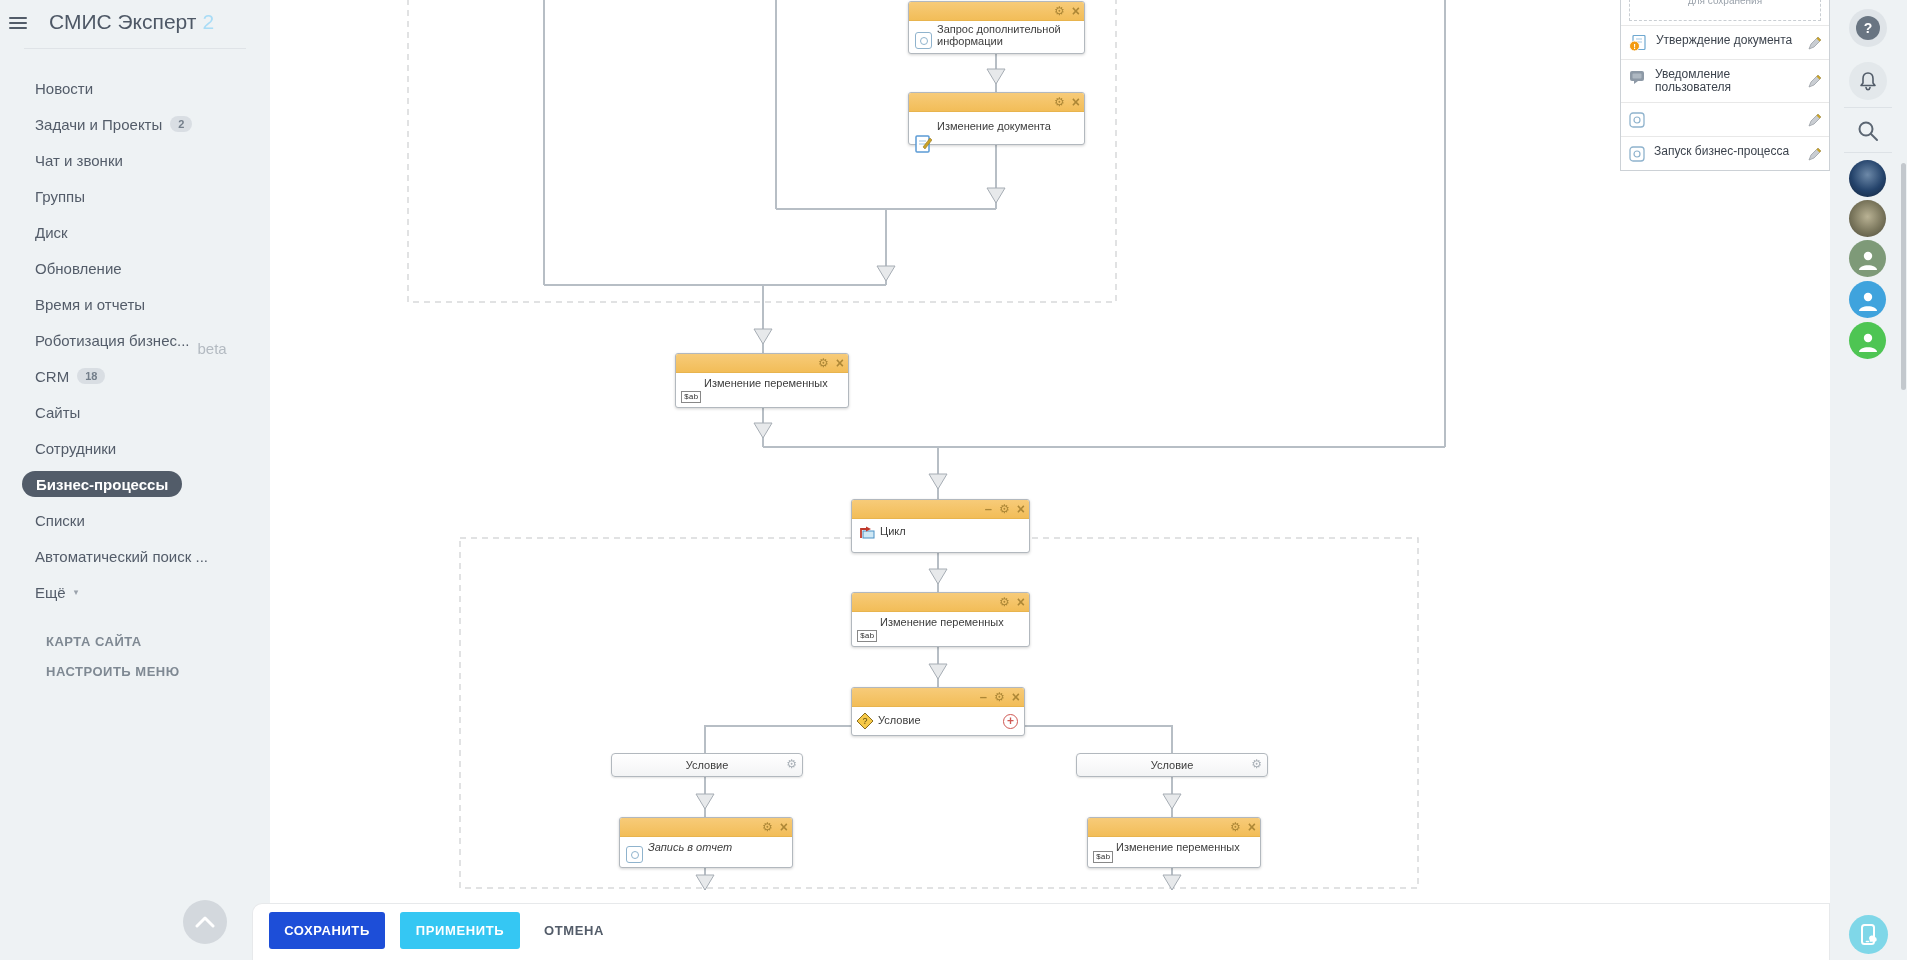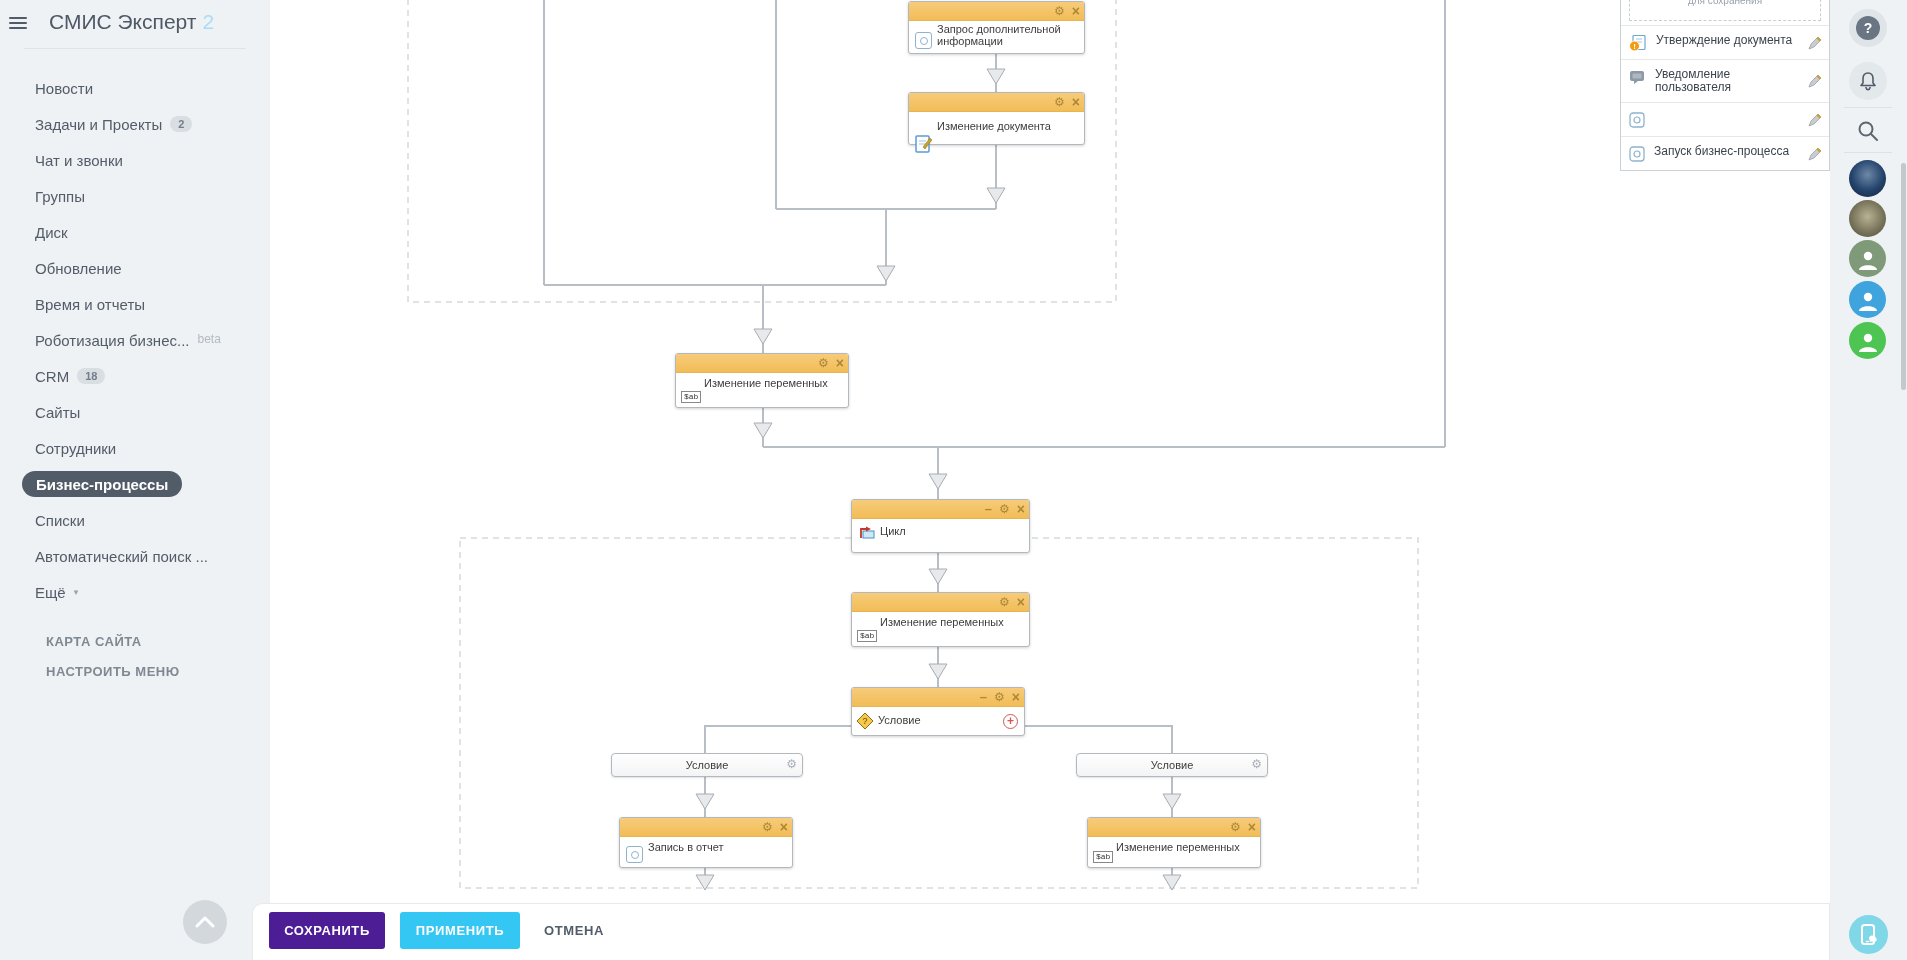--- a/index.html
+++ b/index.html
@@ -9,21 +9,21 @@
   .sidebar{position:absolute;left:0;top:0;width:270px;height:960px;background:#eef2f4;}
   .burger{position:absolute;left:9px;top:17px;width:18px;height:14px;cursor:pointer;}
   .burger div{height:2px;background:#525c69;margin-bottom:3px;border-radius:1px;}
   .logo{position:absolute;left:33px;top:10px;font-size:21px;color:#4e5866;white-space:nowrap;margin-left:16px;}
   .logo .suffix{color:#a9dcf6;margin-left:6px;}
   .logo-divider{position:absolute;left:24px;top:48px;width:222px;height:1px;background:#dfe3e7;}
   .nav-item{position:absolute;left:35px;height:24px;display:flex;align-items:center;gap:8px;
             font-size:15px;color:#535c69;cursor:pointer;white-space:nowrap;}
   .nav-item .badge{background:#d9dee3;color:#737e8a;font-size:11px;font-weight:bold;
                    border-radius:10px;padding:2px 8px;line-height:12px;}
-  .nav-item .beta{font-size:12px;color:#b3bac1;align-self:flex-start;margin-top:4px;}
+  .nav-item .beta{font-size:15px;color:#b3bac1;align-self:flex-start;margin-top:12px;}
   .nav-item.active{left:22px;background:#525c69;color:#fff;font-weight:bold;
                    border-radius:14px;padding:0 14px;height:26px;}
   .nav-item .caret{font-size:9px;color:#9aa2ab;}
   .nav-footer{position:absolute;left:46px;font-size:13px;font-weight:bold;color:#7f8993;
               letter-spacing:.5px;cursor:pointer;}
   .scrolltop{position:absolute;left:183px;top:900px;width:44px;height:44px;border-radius:50%;
              background:#d3d8dd;display:flex;align-items:center;justify-content:center;cursor:pointer;}
   
   .flow-svg{position:absolute;left:0;top:0;z-index:1;}
   .blk{position:absolute;background:#fff;border:1px solid #b2b8be;border-radius:3px;
@@ -70,21 +70,21 @@
   .avatar{position:absolute;left:19px;width:37px;height:37px;border-radius:50%;overflow:hidden;cursor:pointer;
           display:flex;align-items:center;justify-content:center;}
   .scroll-thumb{position:absolute;left:1901px;top:163px;width:5px;height:227px;border-radius:3px;
                 background:#c3c8cd;z-index:6;cursor:pointer;}
   
   .bottom-bar{position:absolute;left:252px;top:903px;width:1576px;height:57px;background:#fff;
               border:1px solid #e7e9eb;border-bottom:none;border-radius:10px 0 0 0;z-index:3;}
   .btn{position:absolute;top:8px;height:37px;border:none;border-radius:3px;color:#fff;
        font-family:"Liberation Sans",sans-serif;font-size:13px;font-weight:bold;
        letter-spacing:.6px;cursor:pointer;}
-  .btn-save{left:16px;width:116px;background:#4c1d95;}
+  .btn-save{left:16px;width:116px;background:#1d4ed8;}
   .btn-apply{left:147px;width:120px;background:#35c7f3;}
   .btn-cancel{position:absolute;left:285px;top:8px;height:37px;display:flex;align-items:center;
               font-size:13px;font-weight:bold;color:#535c69;letter-spacing:.6px;cursor:pointer;background:none;border:none;font-family:"Liberation Sans",sans-serif;}
   .rail-line{position:absolute;left:1830px;top:903px;width:77px;height:1px;background:#e4e8eb;z-index:4;}
   .chat-btn{position:absolute;left:1849px;top:915px;width:39px;height:39px;border-radius:50%;
             background:#7fd7e8;z-index:5;display:flex;align-items:center;justify-content:center;cursor:pointer;}
 </style>
 </head>
 <body>
 
@@ -238,21 +238,21 @@
     <span class="gear">⚙</span>
   </div>
 
   <div class="blk" style="left:619px;top:817px;width:172px;height:49px;">
     <div class="blk-head">
       <div class="hicons">
         <span>⚙</span>
         <span class="x">×</span>
       </div>
     </div>
-    <div class="blk-body" style="height:30px;">
+    <div class="blk-body" style="height:30px;font-style:italic;">
       <span class="act-icon">
           <i></i>
         </span>
       <span class="blk-title">Запись в отчет</span>
     </div>
   </div>
 
   <div class="blk" style="left:1087px;top:817px;width:172px;height:49px;">
     <div class="blk-head">
       <div class="hicons">

